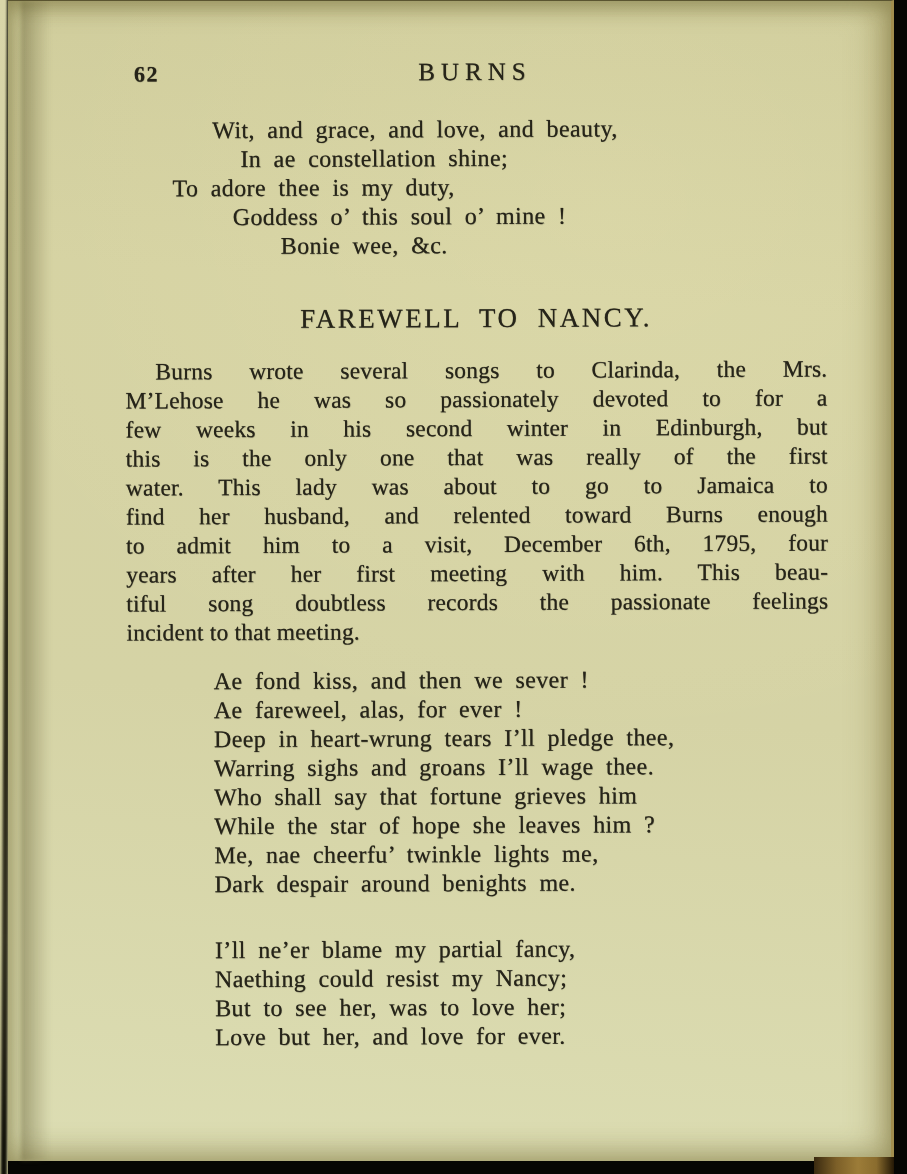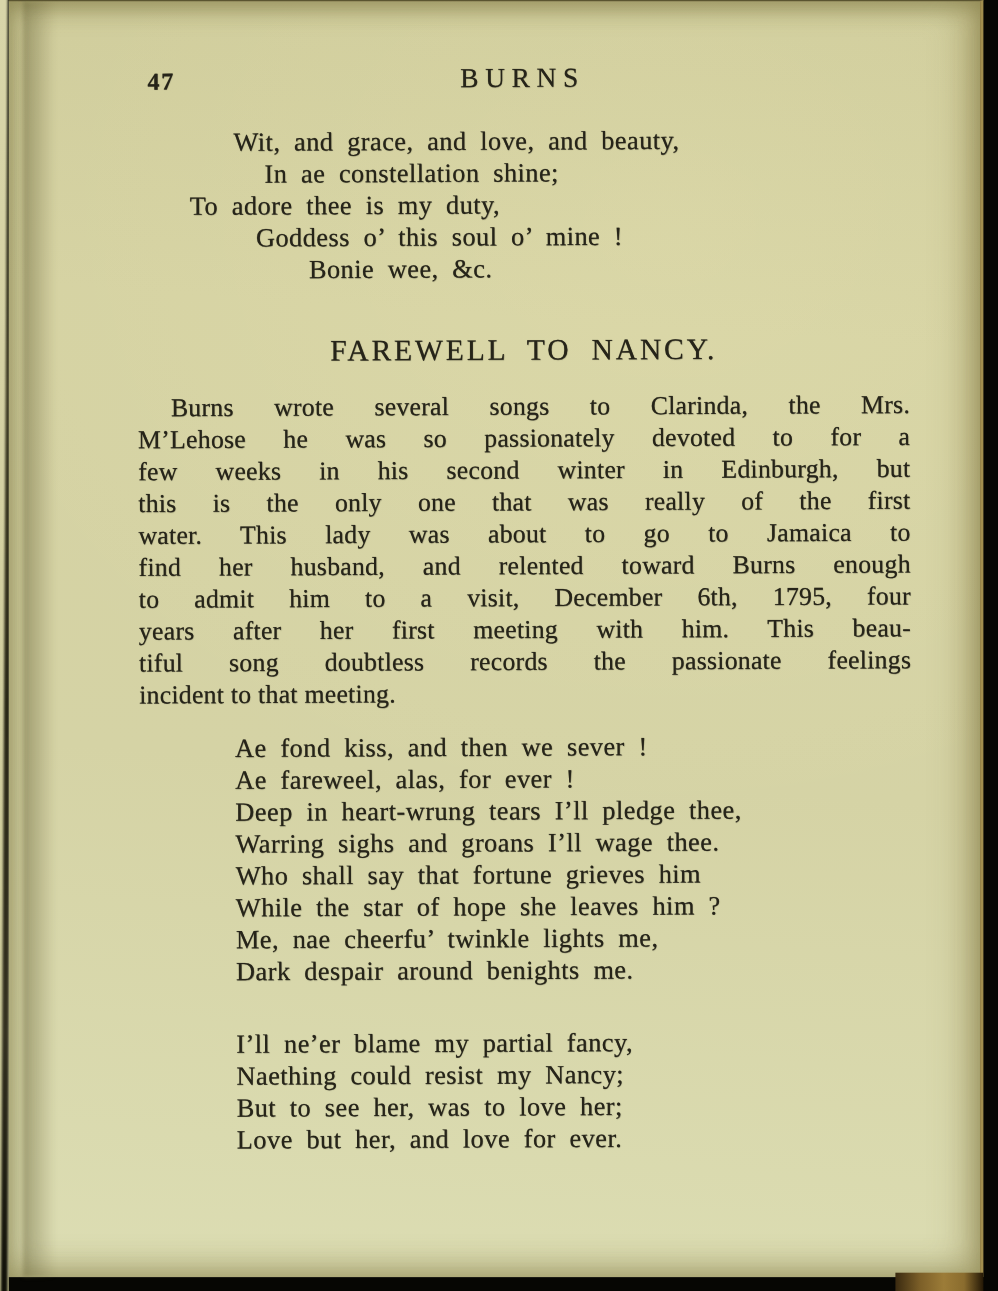--- a/index.html
+++ b/index.html
@@ -91,21 +91,21 @@
 
   <div class="under-page"></div>
   <div class="gutter-line"></div>
 
   <div class="page">
     <div class="gutter-soft"></div>
 
     <div class="content">
 
       <div class="header-row">
-        <span class="pagenum">47</span>
+        <span class="pagenum">62</span>
         <span class="running-head">BURNS</span>
       </div>
 
       <div class="stanza stanza-end">
         <div class="l0">Wit, and grace, and love, and beauty,</div>
         <div class="l1">In ae constellation shine;</div>
         <div class="l2">To adore thee is my duty,</div>
         <div class="l3">Goddess o’ this soul o’ mine !</div>
         <div class="l4">Bonie wee, &amp;c.</div>
       </div>

